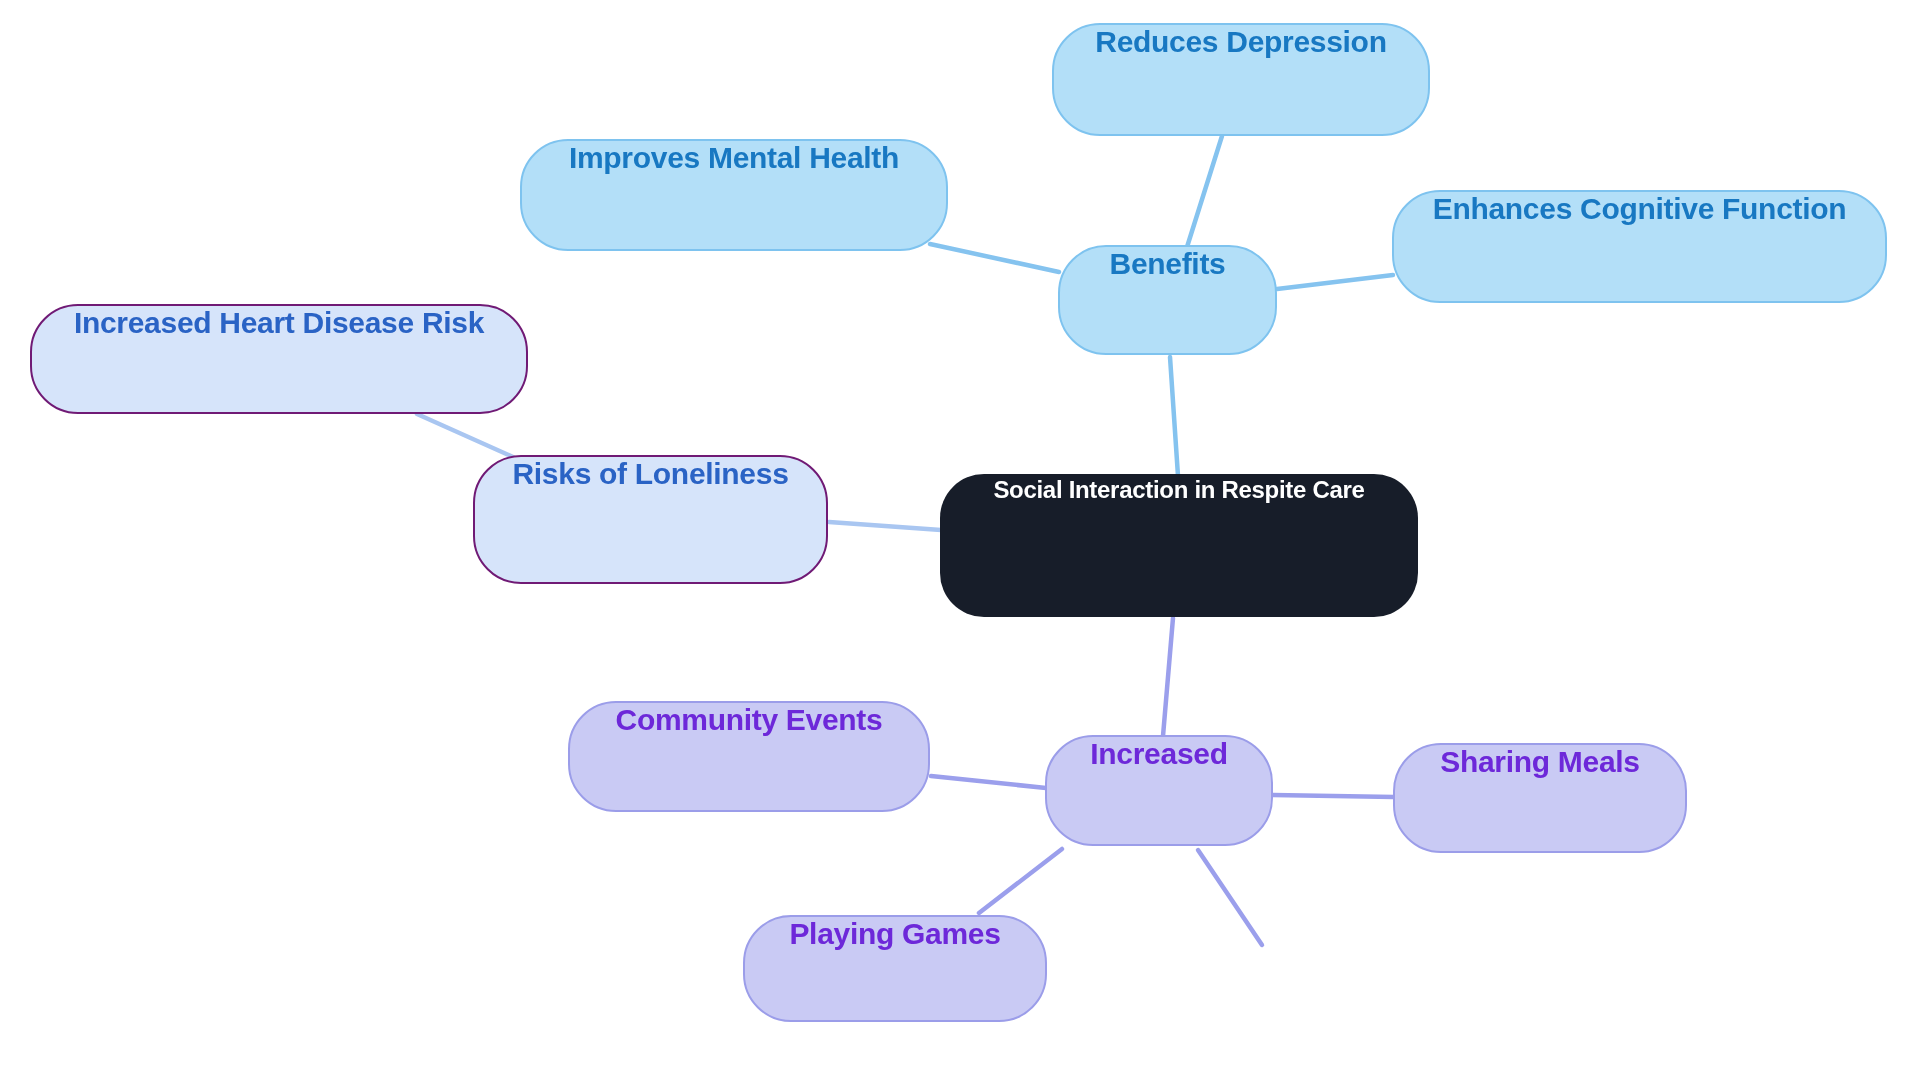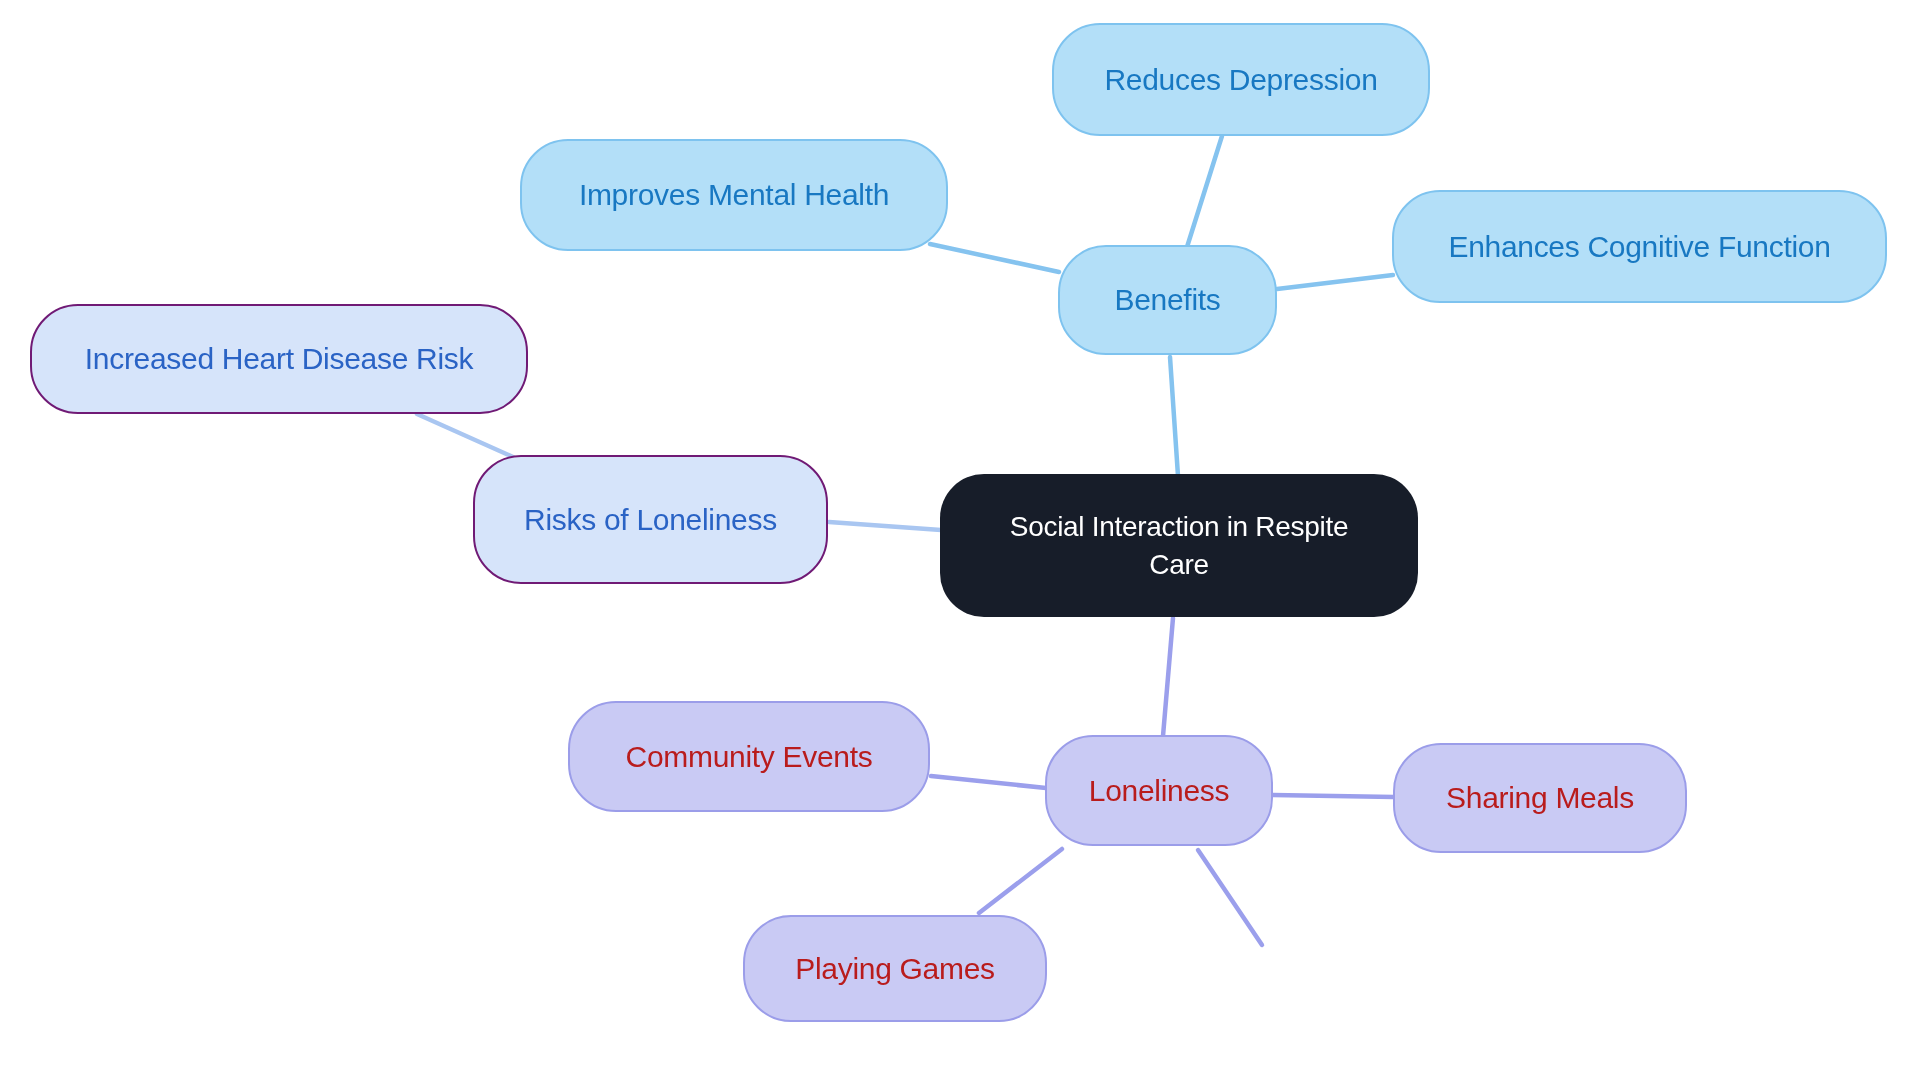--- a/index.html
+++ b/index.html
@@ -21,51 +21,51 @@
     top: 0;
     pointer-events: none;
   }
   .edge-benefits   { stroke: #85C3EF; stroke-width: 4.5; stroke-linecap: round; fill: none; }
   .edge-risks      { stroke: #A9C6F1; stroke-width: 4.5; stroke-linecap: round; fill: none; }
   .edge-activities { stroke: #9B9FEC; stroke-width: 4.5; stroke-linecap: round; fill: none; }
 
   .node {
     position: absolute;
     display: flex;
-    align-items: center;
     justify-content: center;
     text-align: center;
     box-sizing: border-box;
     border-radius: 48px;
     font-size: 30px;
     letter-spacing: -0.3px;
     cursor: default;
+    font-weight: bold;
   }
   .node-root {
     background: #171D29;
     color: #FFFFFF;
     border-radius: 44px;
-    font-size: 28px;
+    font-size: 24px;
     line-height: 1.35;
   }
   .node-root .node-label { max-width: 375px; }
   .node-benefits {
     background: #B3DFF8;
     border: 2px solid #7EC3EF;
     color: #1878C2;
   }
   .node-risks {
     background: #D6E4FA;
     border: 2px solid #701a75;
     color: #2A63C5;
   }
   .node-activities {
     background: #C9CAF4;
     border: 2px solid #9B9DE9;
-    color: #b91c1c;
+    color: #6d28d9;
   }
   .node-label { display: inline-block; }
 </style>
 </head>
 <body>
 
 <div class="canvas">
 
   <svg class="edges" width="1920" height="1083" viewBox="0 0 1920 1083">
     <line class="edge-benefits" x1="1178" y1="476" x2="1170" y2="357"></line>
@@ -99,21 +99,21 @@
   </div>
 
   <div class="node node-risks" style="left:473px; top:455px; width:355px; height:129px;">
     <span class="node-label">Risks of Loneliness</span>
   </div>
   <div class="node node-risks" style="left:30px; top:304px; width:498px; height:110px;">
     <span class="node-label">Increased Heart Disease Risk</span>
   </div>
 
   <div class="node node-activities" style="left:1045px; top:735px; width:228px; height:111px;">
-    <span class="node-label">Loneliness</span>
+    <span class="node-label">Increased</span>
   </div>
   <div class="node node-activities" style="left:568px; top:701px; width:362px; height:111px;">
     <span class="node-label">Community Events</span>
   </div>
   <div class="node node-activities" style="left:1393px; top:743px; width:294px; height:110px;">
     <span class="node-label">Sharing Meals</span>
   </div>
   <div class="node node-activities" style="left:743px; top:915px; width:304px; height:107px;">
     <span class="node-label">Playing Games</span>
   </div>

